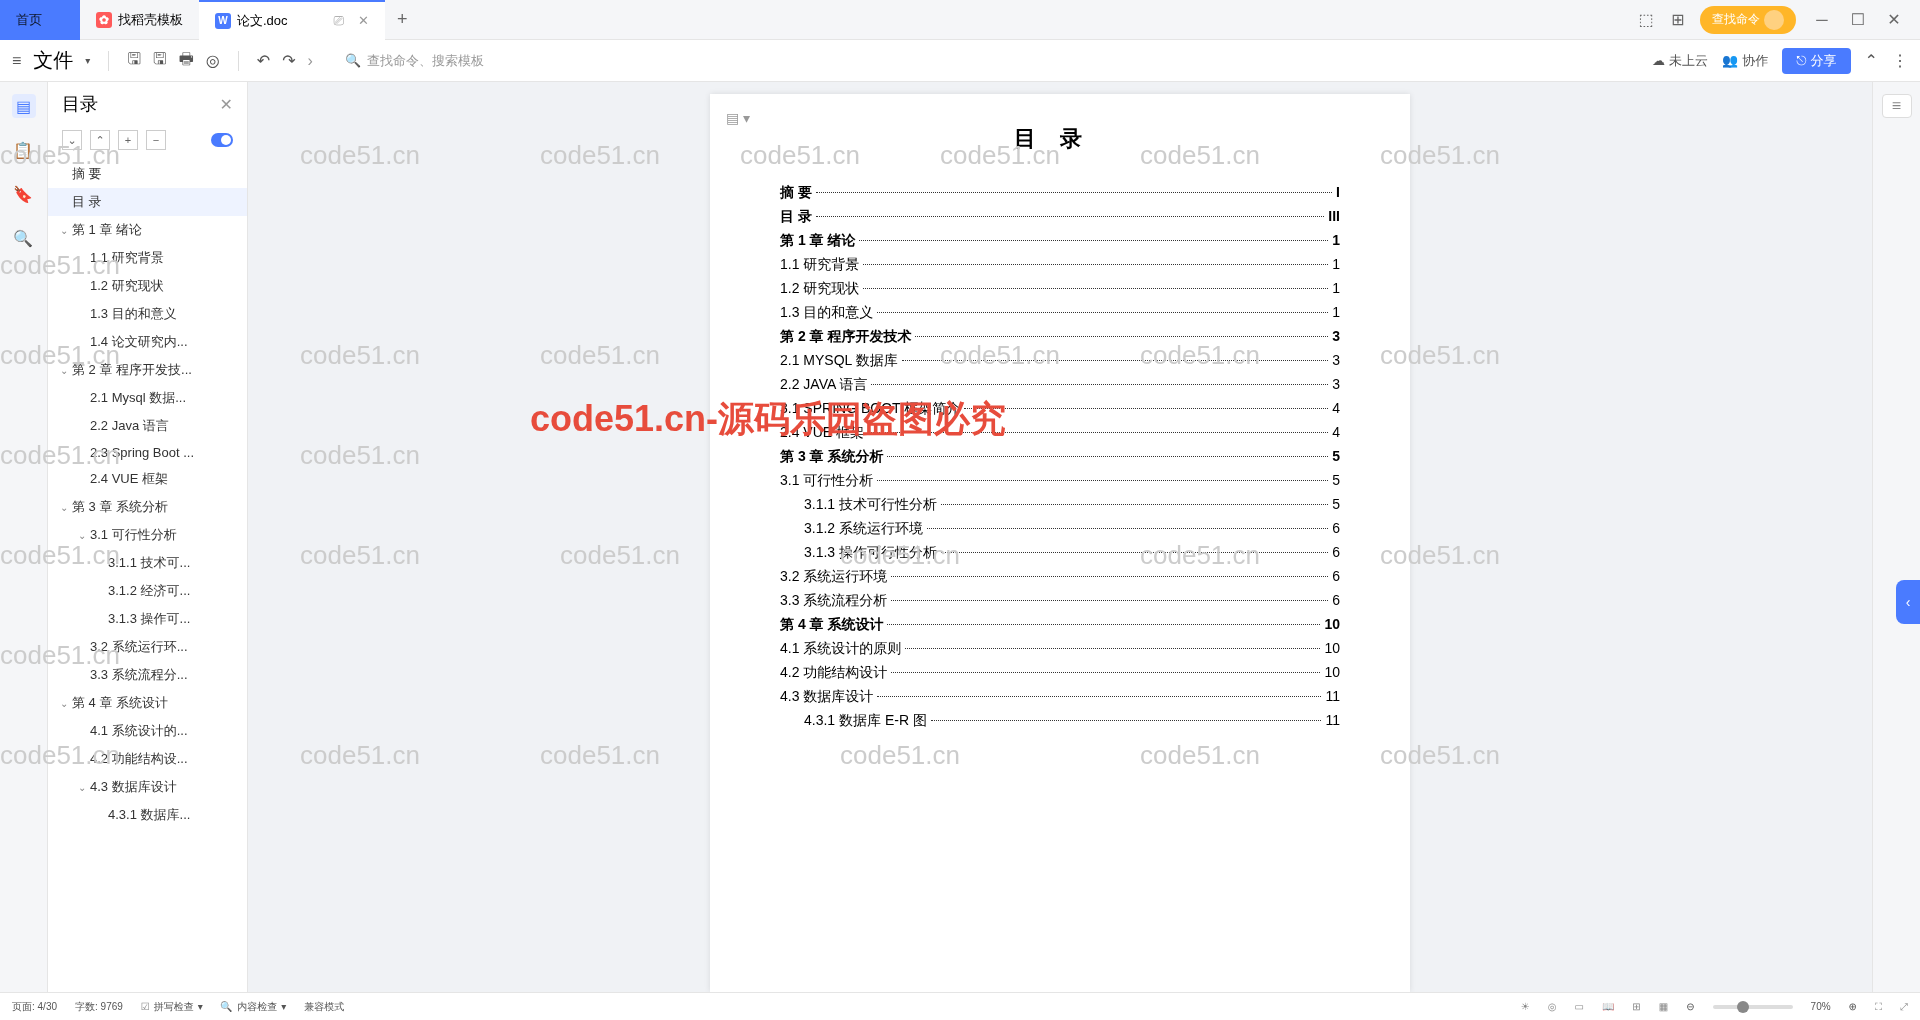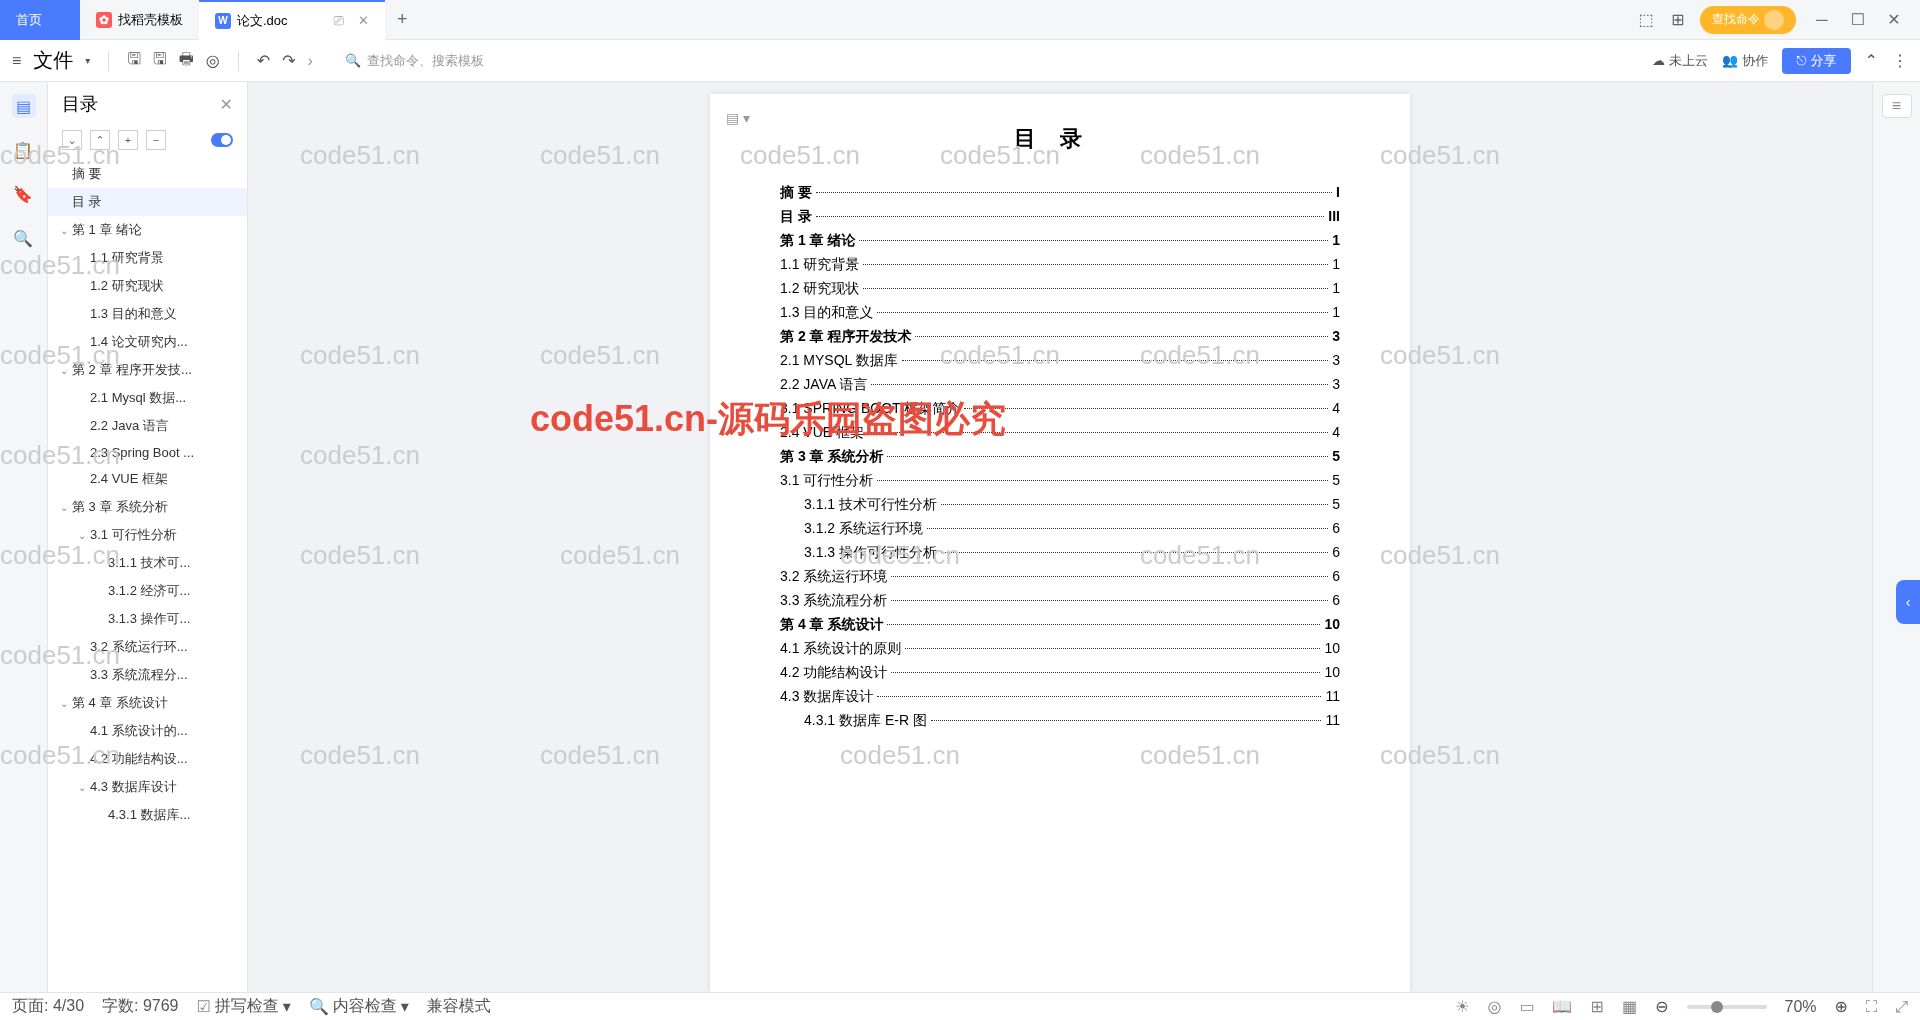--- a/index.html
+++ b/index.html
@@ -5,21 +5,21 @@
 * { margin: 0; padding: 0; box-sizing: border-box; font-family: "Microsoft YaHei", Arial, sans-serif; }
 body { background: #fff; width: 1920px; height: 1020px; overflow: hidden; position: relative; }
 
 
 .watermark { position: absolute; color: #ccc; font-size: 26px; pointer-events: none; z-index: 100; }
 .watermark-red { position: absolute; color: #e74c3c; font-size: 36px; font-weight: bold; pointer-events: none; z-index: 101; left: 530px; top: 395px; }
 
 
 .title-bar { height: 40px; display: flex; align-items: center; background: #f5f6f8; border-bottom: 1px solid #e5e5e5; }
 .tab { height: 40px; padding: 0 16px; display: flex; align-items: center; gap: 6px; font-size: 13px; cursor: pointer; position: relative; }
-.tab.home { background: #4a7bff; color: #ffffff; min-width: 80px; }
+.tab.home { background: #4a7bff; color: #0f172a; min-width: 80px; }
 .tab.doc { background: #fff; border-top: 2px solid #4a7bff; }
 .tab-icon { width: 16px; height: 16px; display: inline-flex; align-items: center; justify-content: center; font-size: 12px; }
 .tab-icon.docao { background: #ff5a5a; color: #fff; border-radius: 3px; font-weight: bold; }
 .tab-icon.word { background: #4a7bff; color: #fff; border-radius: 3px; font-weight: bold; font-size: 10px; }
 .tab-close { margin-left: 8px; color: #999; }
 .tab-add { padding: 0 12px; font-size: 18px; color: #666; cursor: pointer; }
 .title-spacer { flex: 1; }
 .title-right { display: flex; align-items: center; gap: 12px; padding-right: 12px; }
 .title-right-icon { width: 20px; height: 20px; cursor: pointer; color: #666; display: flex; align-items: center; justify-content: center; }
 .login-btn { background: #ffb628; color: #fff; padding: 4px 12px; border-radius: 14px; font-size: 12px; display: flex; align-items: center; gap: 4px; cursor: pointer; }
@@ -79,21 +79,21 @@
 .toc-entry.l2 { padding-left: 24px; }
 
 
 .right-rail { width: 48px; background: #f5f6f8; border-left: 1px solid #e5e5e5; display: flex; flex-direction: column; align-items: center; padding-top: 12px; }
 .right-rail-btn { width: 30px; height: 24px; border: 1px solid #ddd; border-radius: 4px; background: #fff; cursor: pointer; display: flex; align-items: center; justify-content: center; color: #888; }
 
 
 .side-tab { position: absolute; right: 0; top: 580px; width: 24px; height: 44px; background: #4a7bff; border-radius: 8px 0 0 8px; cursor: pointer; display: flex; align-items: center; justify-content: center; color: #fff; font-size: 14px; }
 
 
-.status-bar { height: 28px; display: flex; align-items: center; padding: 0 12px; border-top: 1px solid #e5e5e5; font-size: 16px; color: #555; gap: 18px; background: #fff; }
+.status-bar { height: 28px; display: flex; align-items: center; padding: 0 12px; border-top: 1px solid #e5e5e5; font-size: 10px; color: #555; gap: 18px; background: #fff; }
 .status-item { display: flex; align-items: center; gap: 4px; cursor: pointer; }
 .status-spacer { flex: 1; }
 .status-icon { color: #888; }
 </style>
 </head>
 <body>
 
 <div class="title-bar">
   <div class="tab home">
       <span>首页</span>

